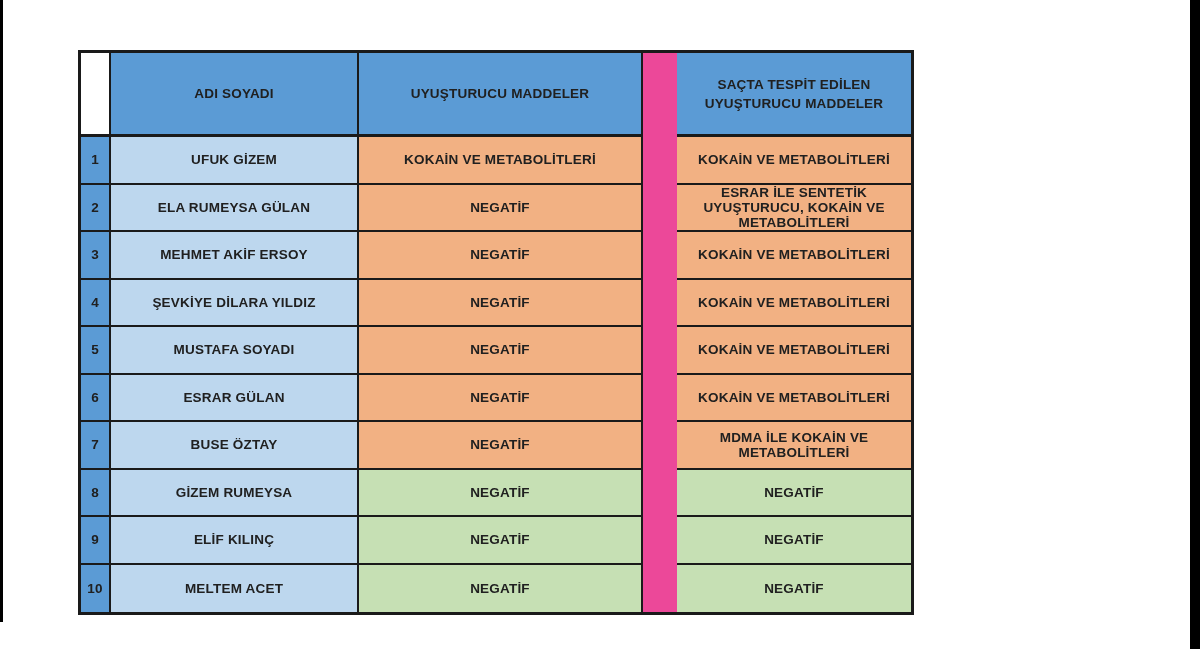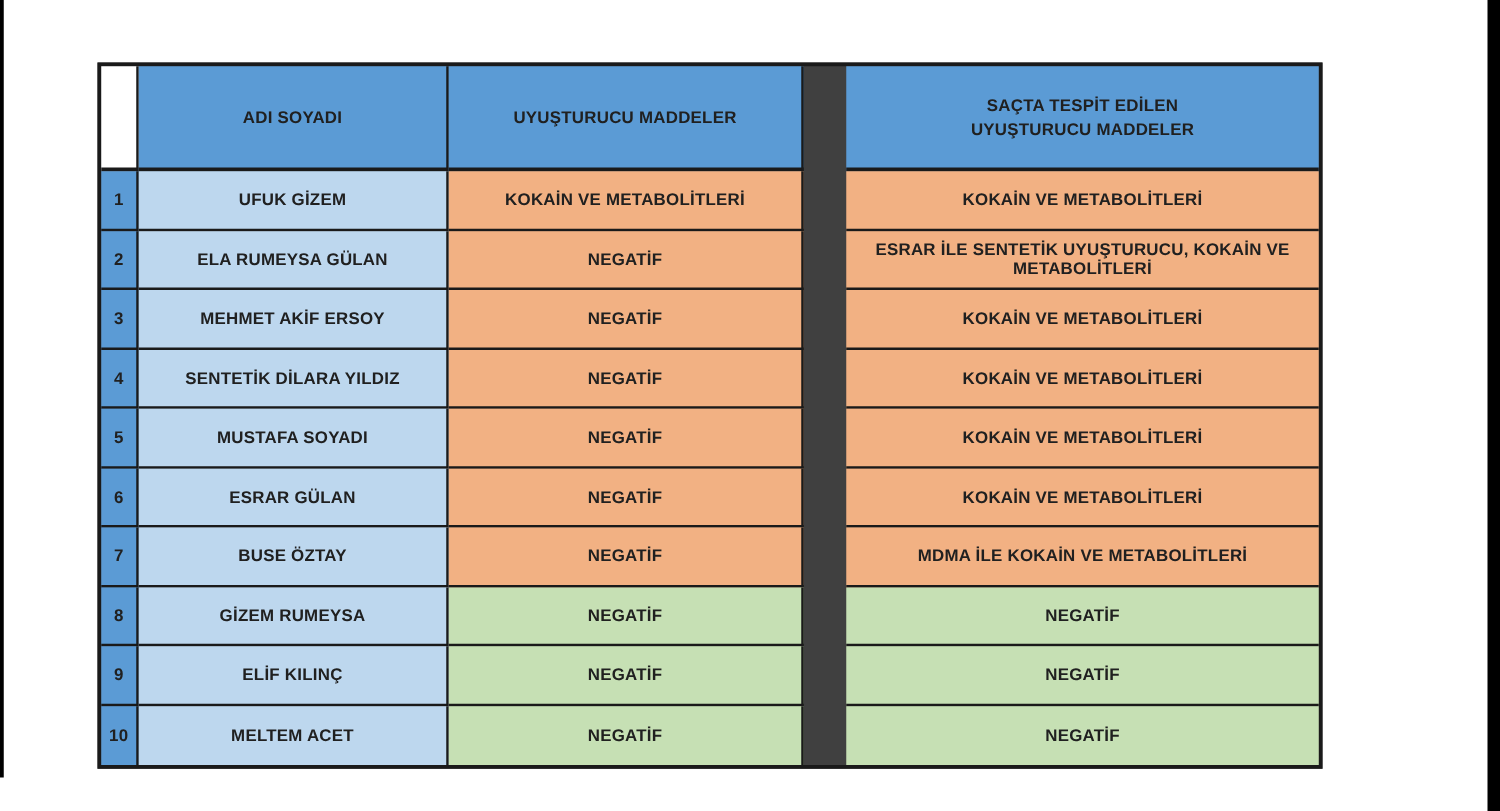--- a/index.html
+++ b/index.html
@@ -8,22 +8,22 @@
     font-family:"Liberation Sans","DejaVu Sans",sans-serif;
     overflow:hidden;
   }
   .edge-left{
     position:absolute;left:0;top:0;width:3px;height:622px;background:#000000;
   }
   .edge-right{
     position:absolute;left:1190px;top:0;width:10px;height:649px;background:#000000;
   }
   .results-table{
-    position:absolute;left:78px;top:50px;width:980px;height:565px;
-    box-sizing:border-box;border:3px solid #1a1a1a;background:#404040;
+    position:absolute;left:78px;top:50px;width:836px;height:565px;
+    box-sizing:border-box;border:3px solid #1a1a1a;background:#ec4899;
     display:grid;
     grid-template-columns:30px 248px 284px 1fr;
     grid-template-rows:84px repeat(10,1fr);
   }
   .cell{
     box-sizing:border-box;
     border-right:2px solid #1a1a1a;
     border-bottom:2px solid #1a1a1a;
     display:flex;align-items:center;justify-content:center;
     text-align:center;
@@ -76,21 +76,21 @@
     <div class="cell result last-col hl-orange">ESRAR İLE SENTETİK UYUŞTURUCU, KOKAİN VE METABOLİTLERİ</div>
   </div>
   <div style="display:contents">
     <div class="cell num">3</div>
     <div class="cell name">MEHMET AKİF ERSOY</div>
     <div class="cell result hl-orange">NEGATİF</div>
     <div class="cell result last-col hl-orange">KOKAİN VE METABOLİTLERİ</div>
   </div>
   <div style="display:contents">
     <div class="cell num">4</div>
-    <div class="cell name">SENTETİK DİLARA YILDIZ</div>
+    <div class="cell name">ŞEVKİYE DİLARA YILDIZ</div>
     <div class="cell result hl-orange">NEGATİF</div>
     <div class="cell result last-col hl-orange">KOKAİN VE METABOLİTLERİ</div>
   </div>
   <div style="display:contents">
     <div class="cell num">5</div>
     <div class="cell name">MUSTAFA SOYADI</div>
     <div class="cell result hl-orange">NEGATİF</div>
     <div class="cell result last-col hl-orange">KOKAİN VE METABOLİTLERİ</div>
   </div>
   <div style="display:contents">

